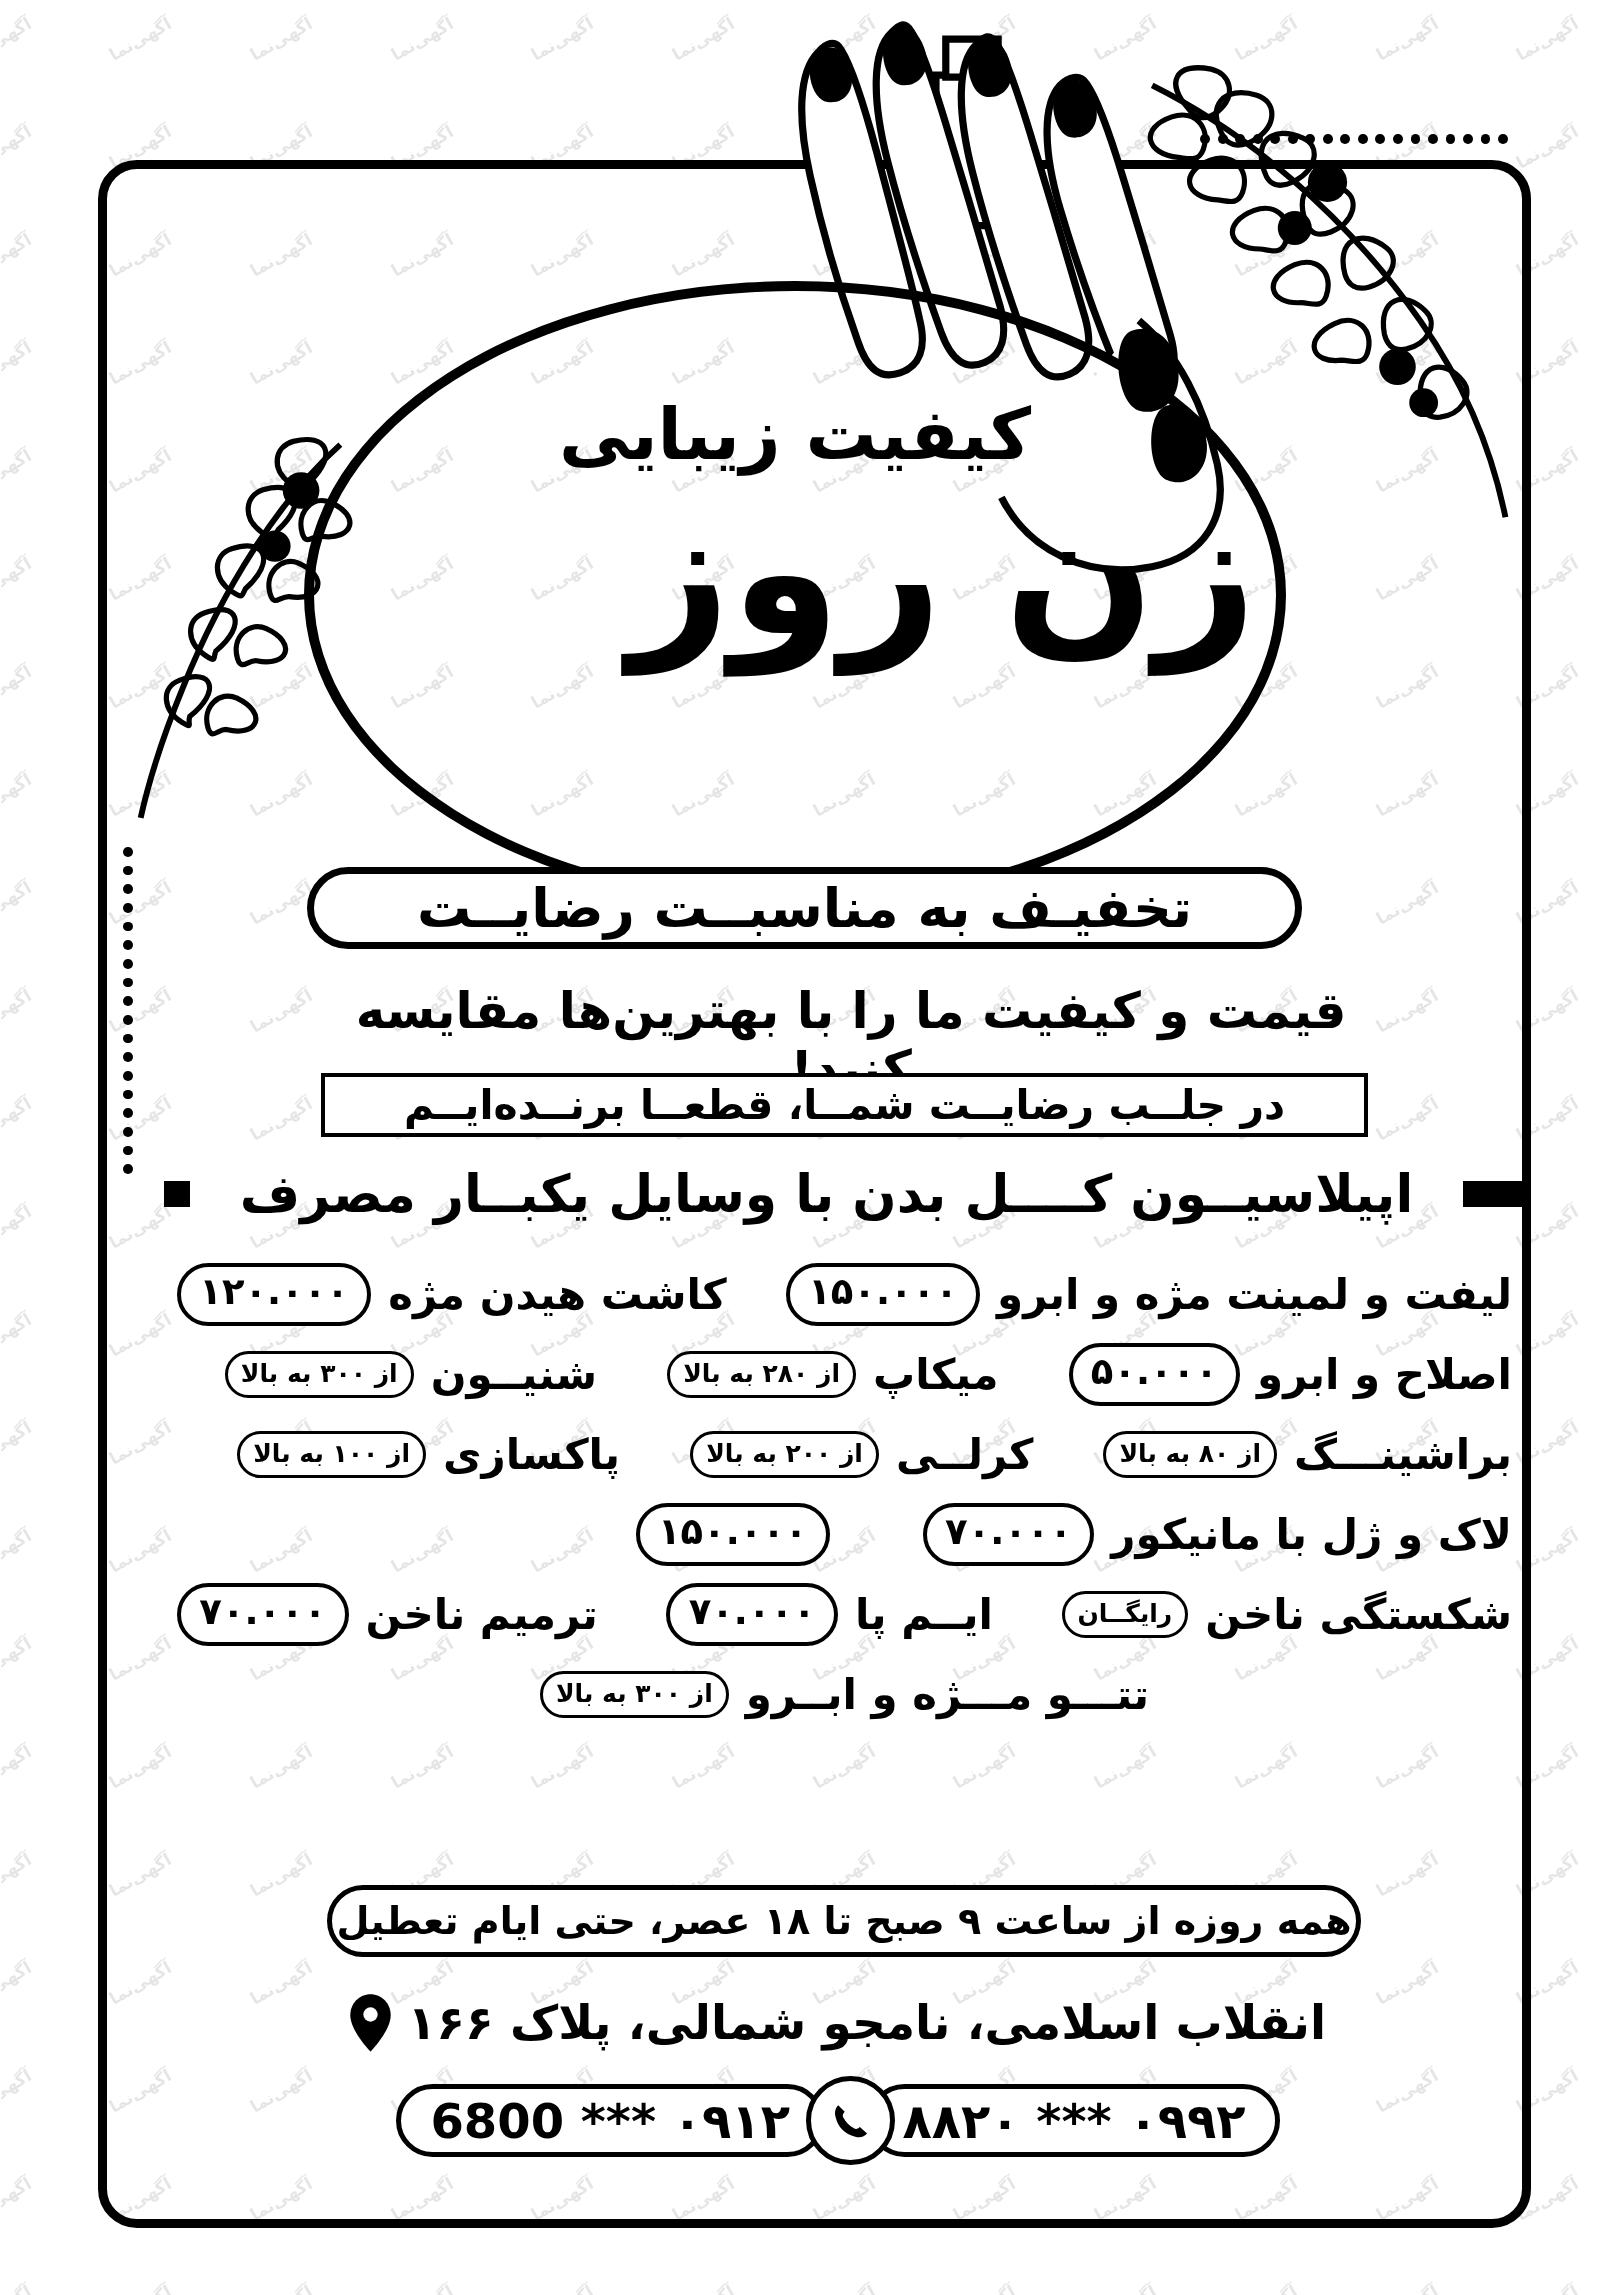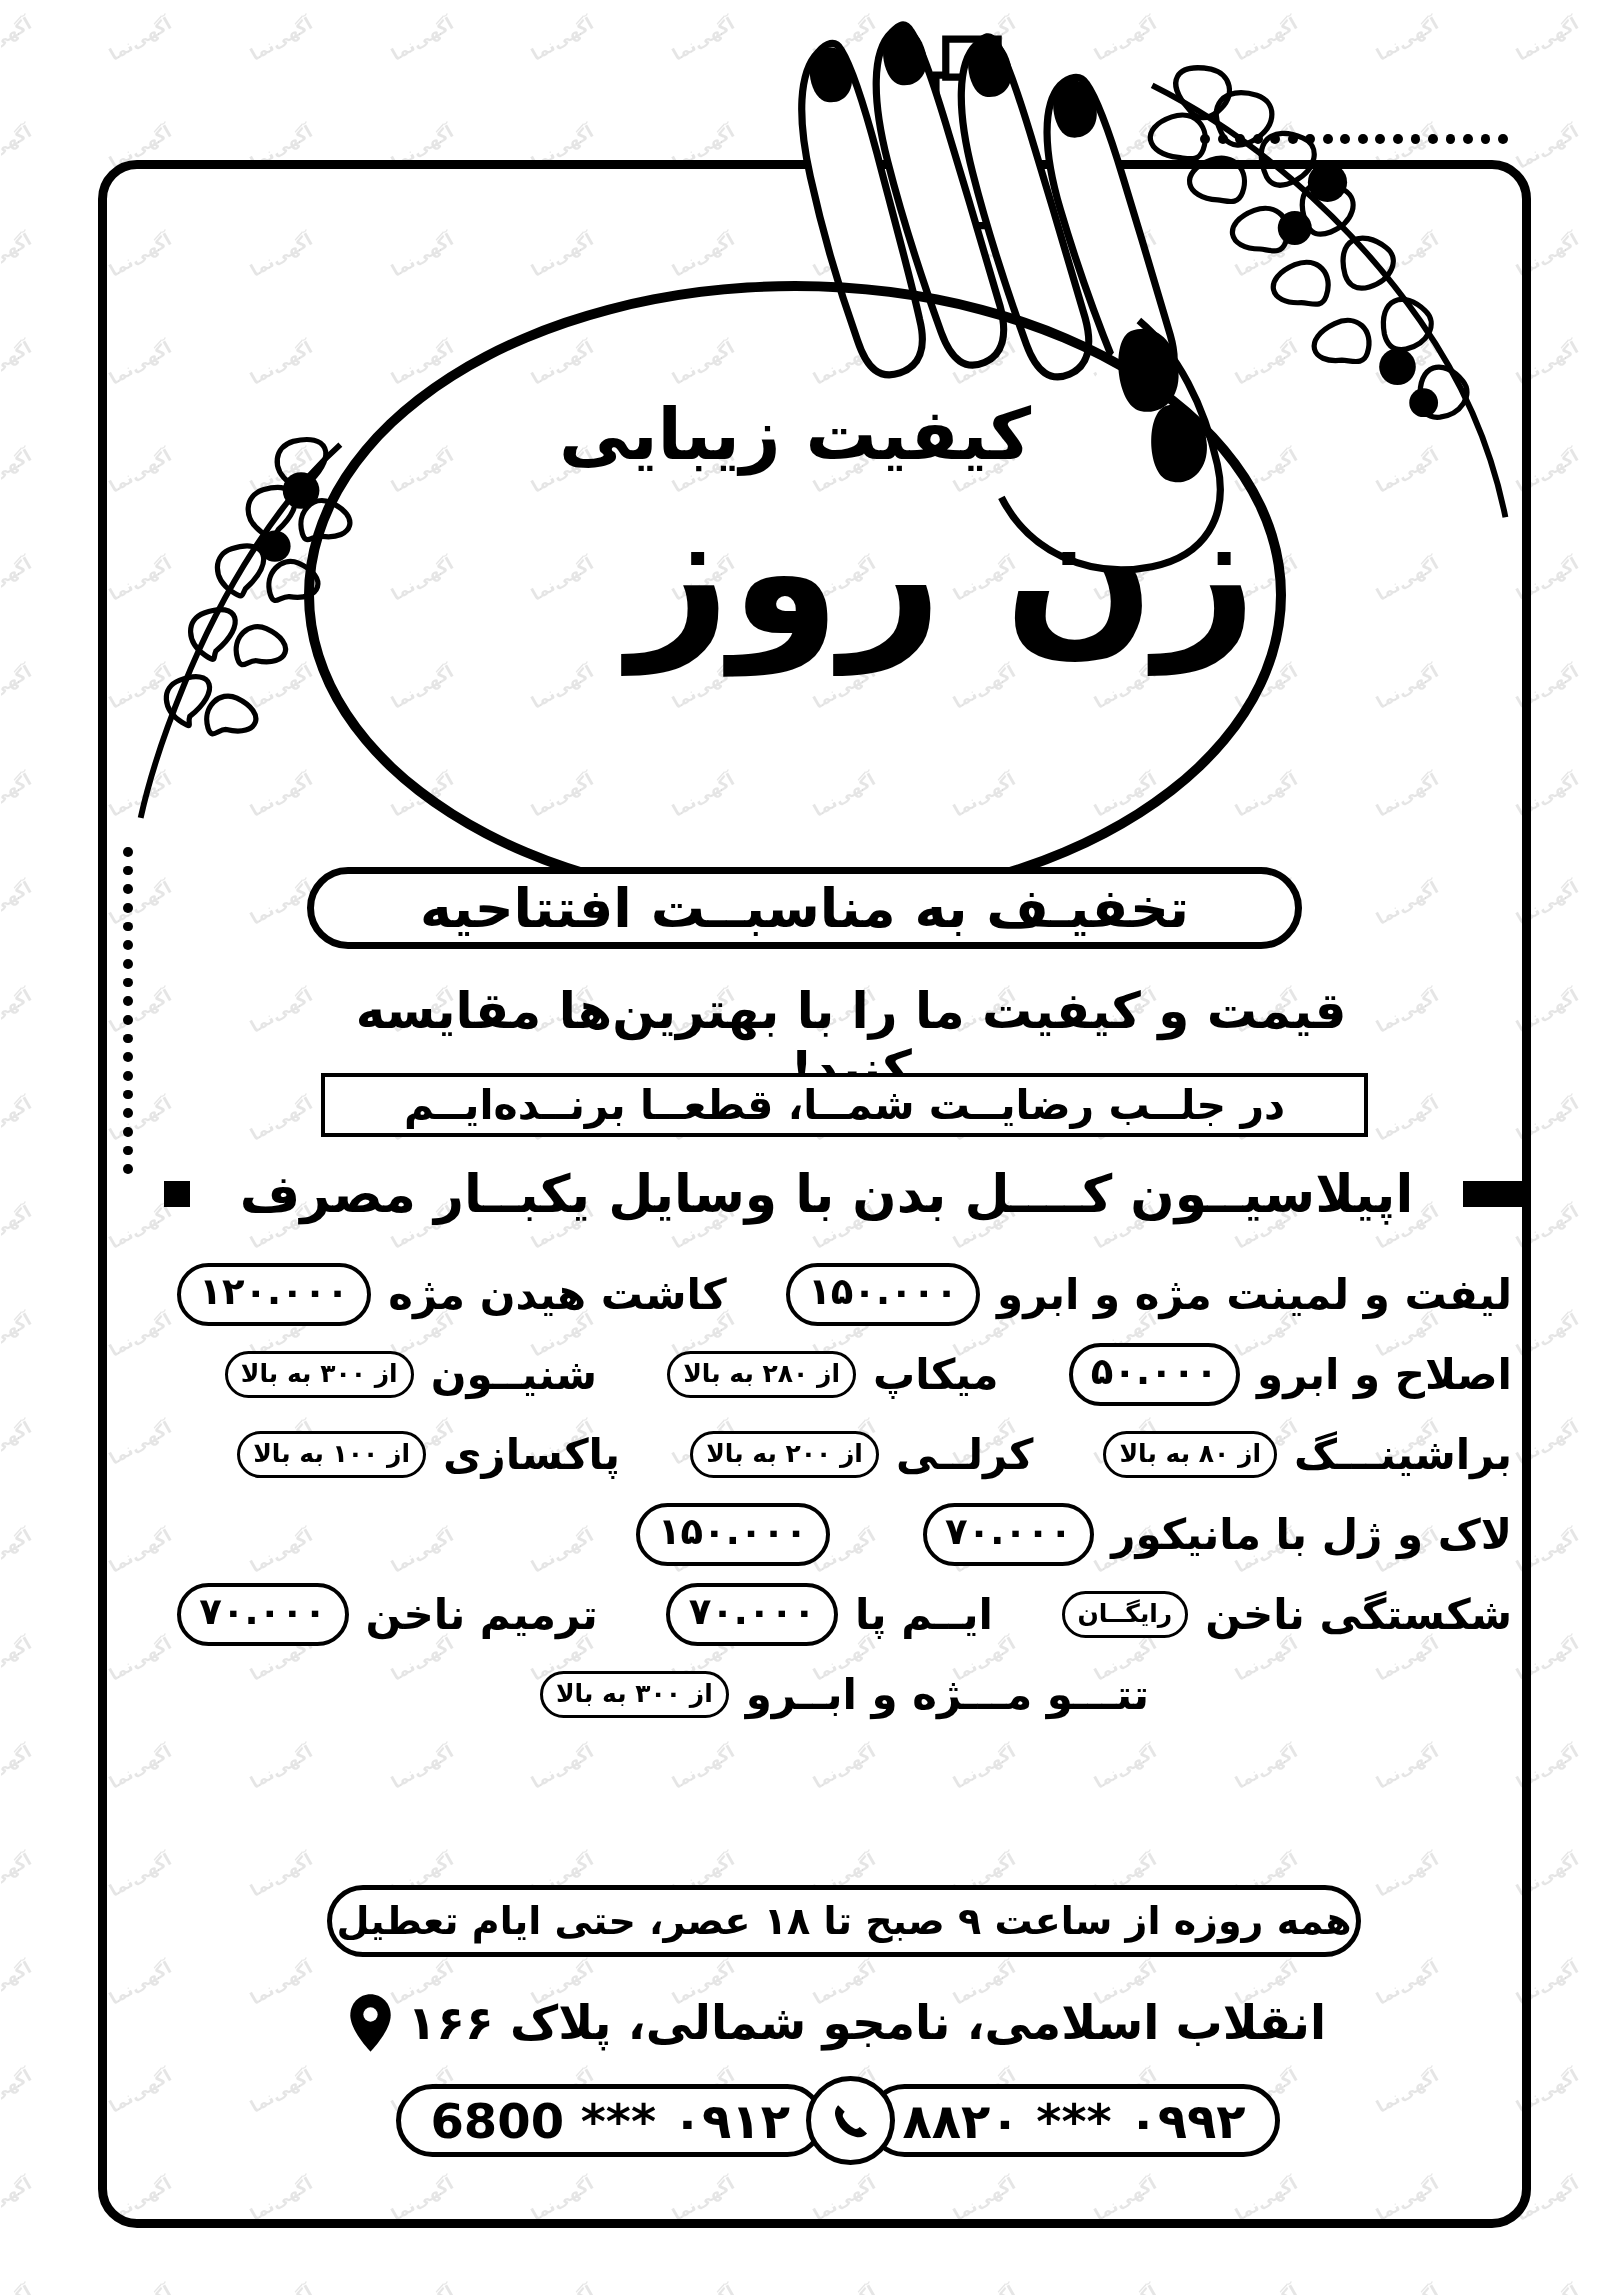--- a/index.html
+++ b/index.html
@@ -738,21 +738,21 @@
       <path d="M522 108 C548 94 566 110 574 140 C582 172 562 194 536 190 C510 186 498 124 522 108Z"></path>
       <path d="M628 486 C664 472 694 500 700 542 C706 588 676 616 642 608 C606 600 596 500 628 486Z"></path>
       <path d="M682 600 C716 590 742 620 744 660 C746 702 714 726 684 714 C652 702 650 610 682 600Z"></path>
     </g>
   </svg>
 
   <div class="circle-ring"></div>
   <div class="title-small">کیفیت زیبایی</div>
   <div class="title-big">زن روز</div>
 
-  <div class="ribbon">تخفیـف به مناسبــت افتتاحیه</div>
+  <div class="ribbon">تخفیـف به مناسبــت رضایــت</div>
 
   <div class="compare">قیمت و کیفیت ما را با بهترین‌ها مقایسه کنید!</div>
 
   <div class="boxline">در جلــب رضایــت شمــا، قطعــا برنــده‌ایــم</div>
 
   <div class="banner">
     <span class="bar short"></span>
     <span class="btxt">اپیلاسیــون کــــل بدن با وسایل یکبــار مصرف</span>
     <span class="bar"></span>
   </div>

